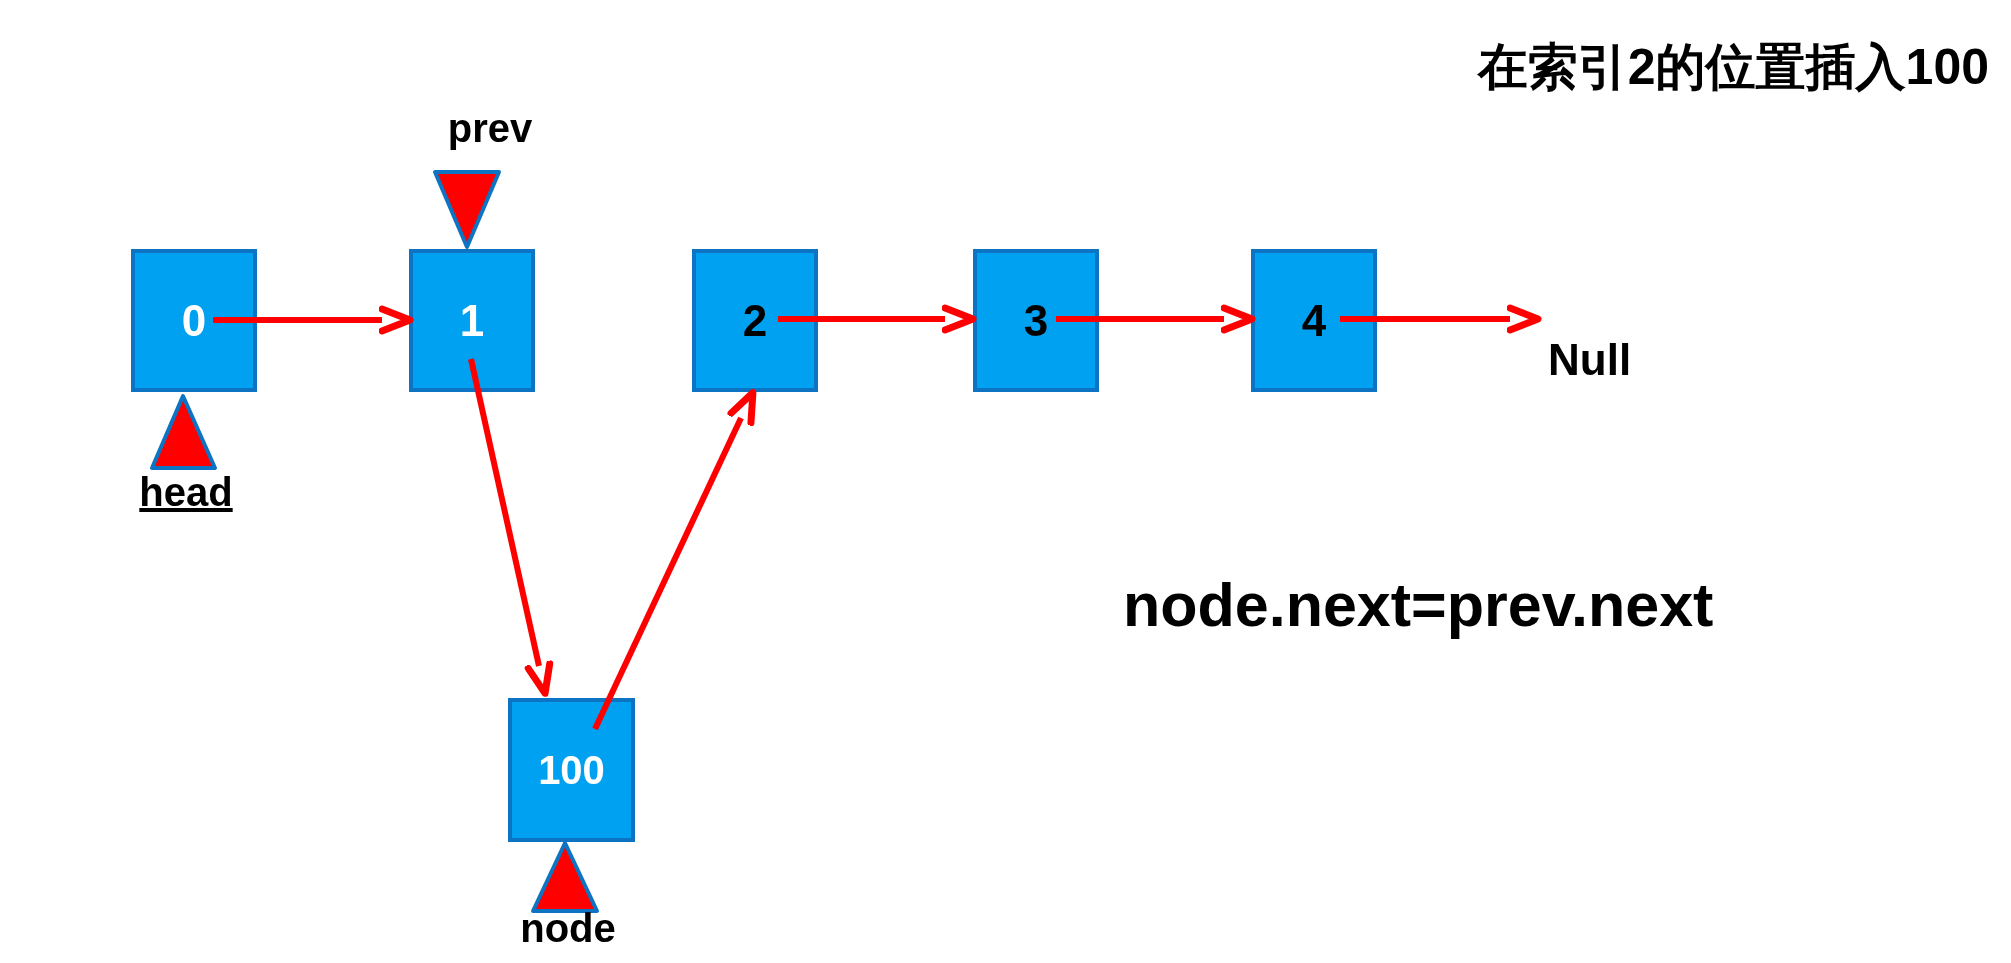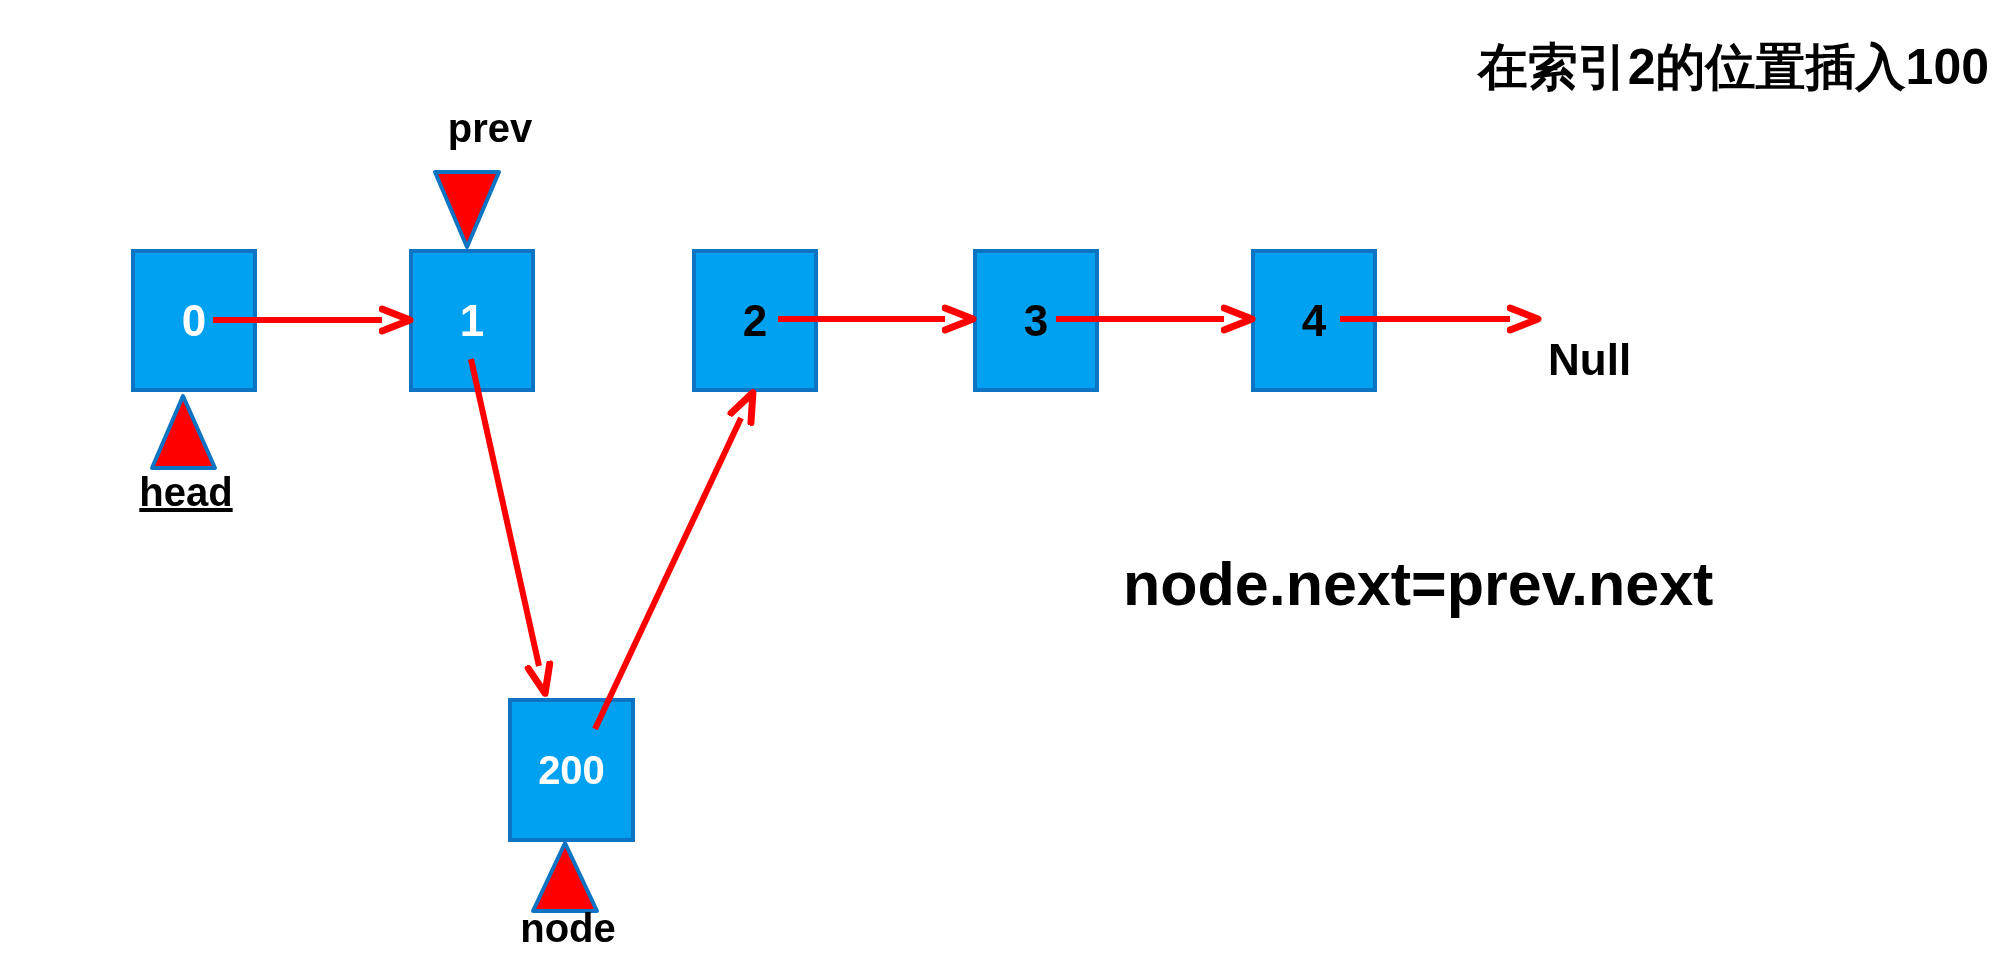--- a/index.html
+++ b/index.html
@@ -39,21 +39,21 @@
   }
   #prevLabel{left:390px;top:106px;}
   #headLabel{left:86px;top:470px;text-decoration:underline;}
   #nodeLabel{left:468px;top:906px;}
   .null-label{
     position:absolute;left:1548px;top:296px;
     font-size:44px;font-weight:bold;color:var(--label_text,#000);
     line-height:48px;z-index:4;margin-top:40px;
   }
   .code{
-    position:absolute;left:1123px;top:547px;
+    position:absolute;left:1123px;top:568px;
     font-size:61px;font-weight:bold;color:var(--label_text,#000);
     line-height:74px;z-index:4;white-space:nowrap;
   }
   .arrow{stroke:var(--arrow_red,#FF0000);stroke-width:6;}
   .ah-path{fill:none;stroke:var(--arrow_red,#FF0000);stroke-width:7;
     stroke-linecap:round;stroke-linejoin:round;}
   .tri{fill:var(--triangle_fill,#FF0000);stroke:var(--triangle_border,#0C74C2);
     stroke-width:4;stroke-linejoin:round;}
 </style>
 </head>
@@ -72,21 +72,21 @@
   <div class="box dark" id="b2">
     <span>2</span>
   </div>
   <div class="box dark" id="b3">
     <span>3</span>
   </div>
   <div class="box dark" id="b4">
     <span>4</span>
   </div>
   <div class="box light" id="b100">
-    <span>200</span>
+    <span>100</span>
   </div>
 
   <svg class="overlay" viewBox="0 0 2011 963">
     <defs>
       <marker id="ah" markerUnits="userSpaceOnUse" markerWidth="36" markerHeight="34" refX="3" refY="17" orient="auto">
         <path class="ah-path" d="M3,6 L31,17 L3,28"></path>
       </marker>
     </defs>
 
     <line class="arrow" x1="213" y1="320" x2="382" y2="320" marker-end="url(#ah)"></line>

